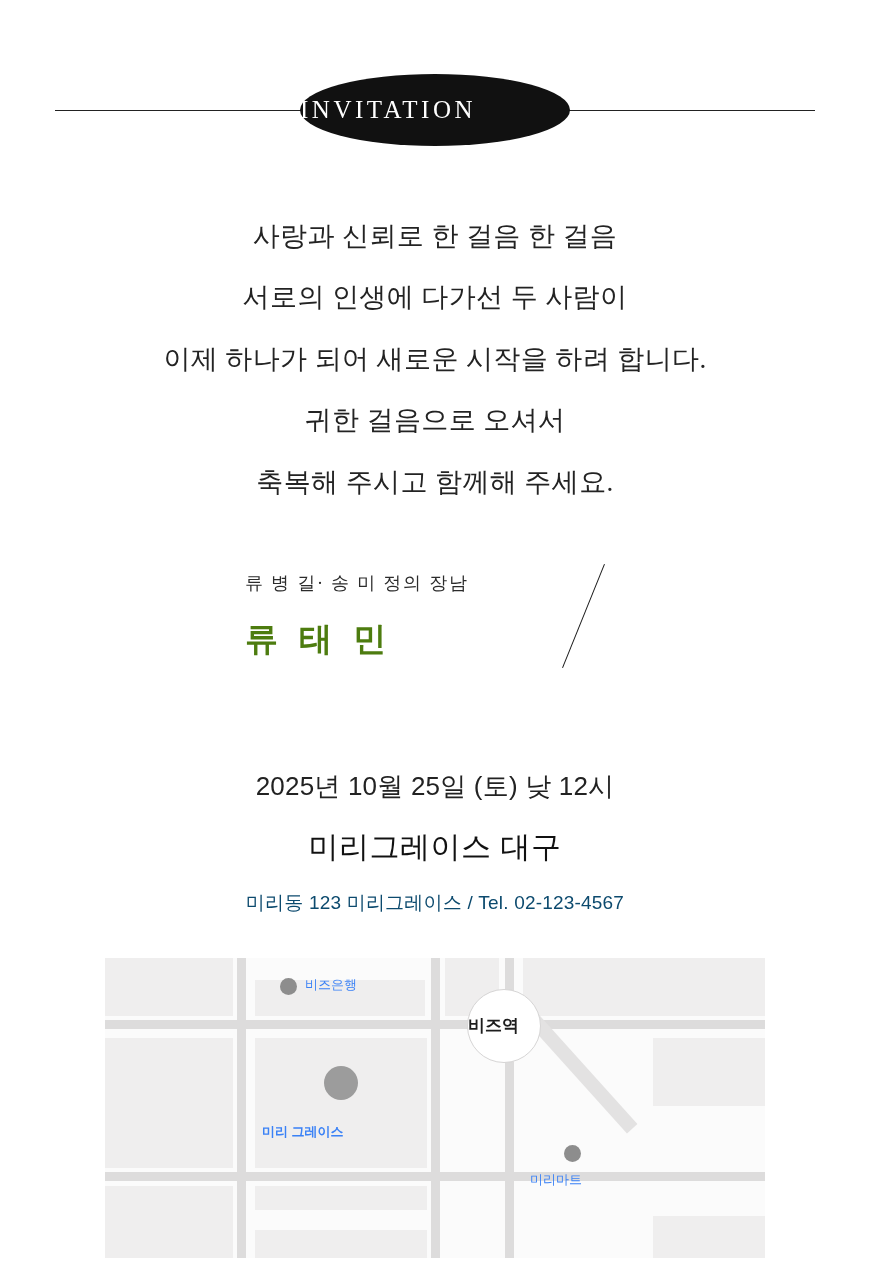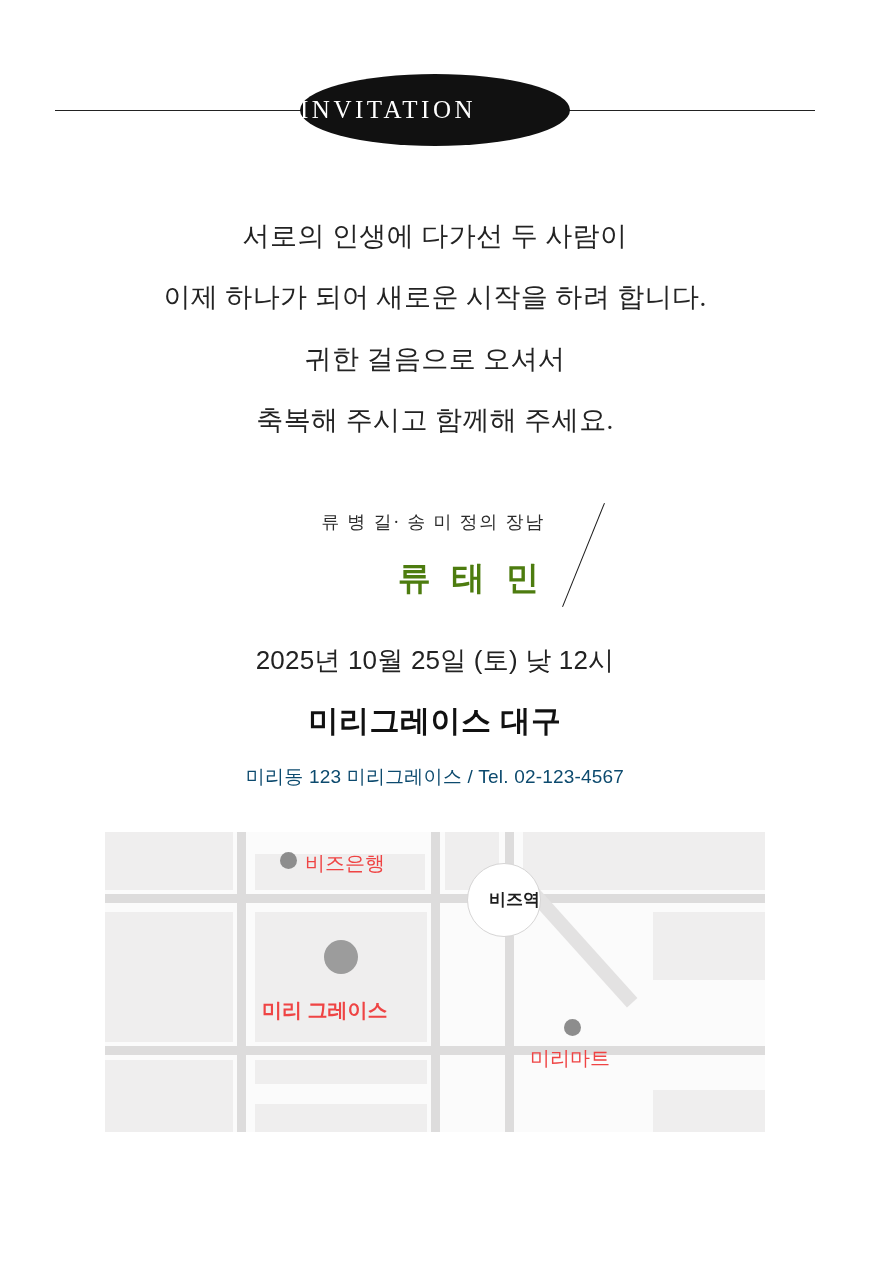--- a/index.html
+++ b/index.html
@@ -70,21 +70,21 @@
   
   .couple {
     margin-top: 64px;
     display: flex;
     align-items: center;
     justify-content: center;
     gap: 0px;
   }
   .couple-side {
     width: 300px;
-    text-align: right;
+    text-align: left;
   }
   .parents {
     font-size: 18px;
     color: #2b2b2b;
     letter-spacing: 1.8px;
     font-family: "Liberation Serif", serif;
   }
   .name {
     margin-top: 22px;
     font-size: 33px;
@@ -105,32 +105,32 @@
     top: -2px;
     width: 1px;
     height: 112px;
     background: #1a1a1a;
     transform: rotate(22deg);
     transform-origin: center;
   }
 
   
   .details {
-    margin-top: 32px;
+    margin-top: 97px;
     text-align: center;
   }
   .datetime {
     font-size: 26px;
     color: #222;
     letter-spacing: 0.2px;
   }
   .venue {
     margin-top: 23px;
     font-size: 30px;
-    font-weight: bold;
+    font-weight: normal;
     color: #111;
     letter-spacing: 0.5px;
   }
   .address {
     margin-top: 22px;
     font-size: 19px;
     color: #0c4a6e;
     letter-spacing: 0.2px;
   }
 
@@ -158,60 +158,61 @@
     background: #e3e2e2;
     transform: rotate(-42deg);
   }
   .poi-dot {
     position: absolute;
     border-radius: 50%;
     background: #8d8d8d;
   }
   .poi-label {
     position: absolute;
-    font-size: 20px;
-    color: #ef4444;
+    font-size: 13px;
+    color: #3b82f6;
     white-space: nowrap;
   }
   .poi-label.bold { font-weight: bold; text-align: right; }
   .venue-marker {
     position: absolute;
     width: 34px;
     height: 34px;
     border-radius: 50%;
     background: #9c9c9c;
   }
   .station {
     position: absolute;
     width: 74px;
     height: 74px;
     border-radius: 50%;
     background: #ffffff;
     border: 1px solid #d6d5d5;
     display: flex;
     align-items: center;
-    justify-content: flex-end;
+    justify-content: flex-start;
   }
   .station span {
     font-size: 17px;
     font-weight: bold;
     color: #1d1d1d;
   }
 </style>
 </head>
 <body>
 
 <div class="header">
   <div class="header-rule"></div>
   <div class="badge">
     <span>INVITATION</span>
   </div>
 </div>
 
 <div class="greeting">
+  <p>사랑과 신뢰로 한 걸음 한 걸음</p>
   <p>서로의 인생에 다가선 두 사람이</p>
   <p>이제 하나가 되어 새로운 시작을 하려 합니다.</p>
   <p>귀한 걸음으로 오셔서</p>
   <p>축복해 주시고 함께해 주세요.</p>
 </div>
 
 <div class="couple">
   <div class="couple-side">
     <div class="parents">류 병 길· 송 미 정의 장남</div>
     <div class="name">류 태 민</div>

